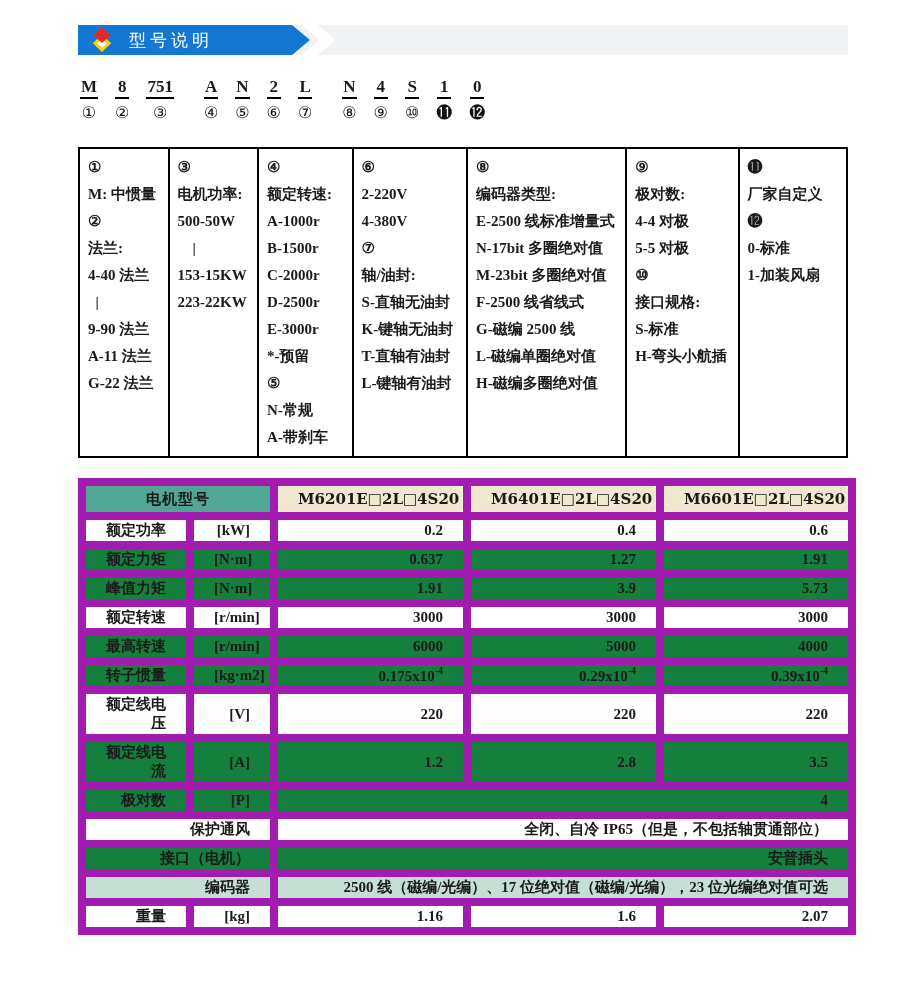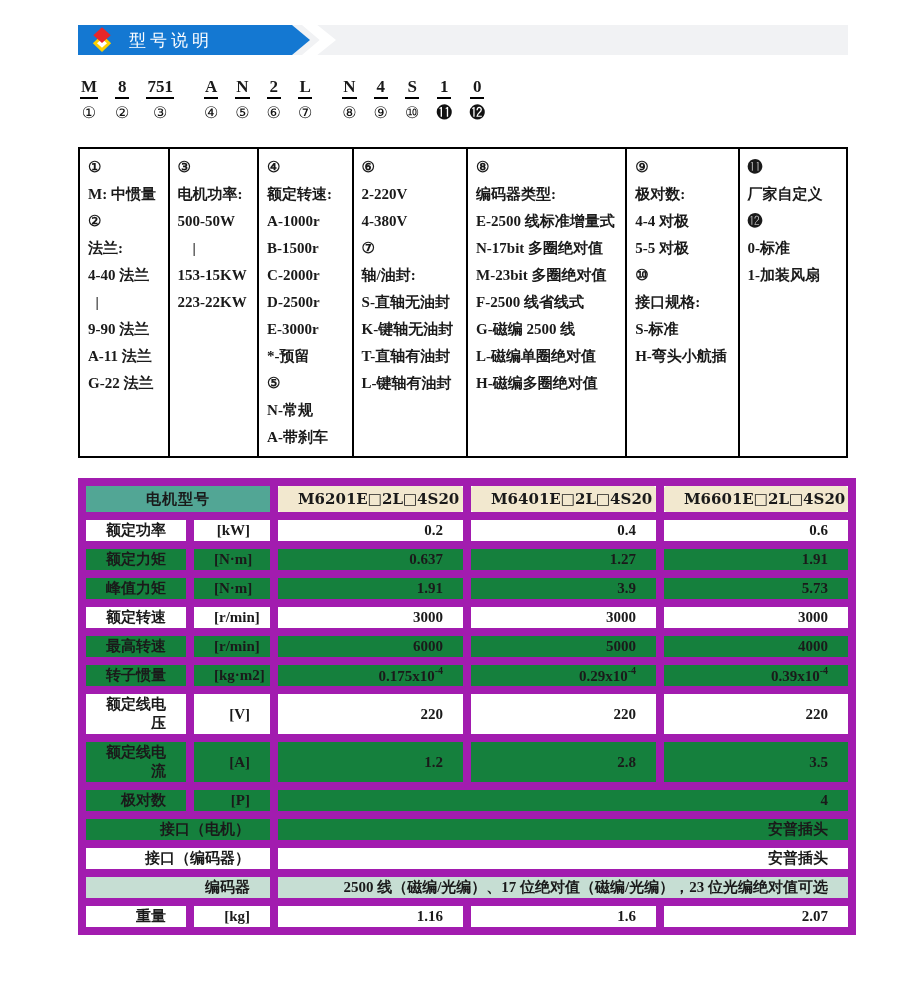--- a/index.html
+++ b/index.html
@@ -267,26 +267,26 @@
       <td class="cell-unit">[A]</td>
       <td class="cell-val">1.2</td>
       <td class="cell-val">2.8</td>
       <td class="cell-val">3.5</td>
     </tr>
     <tr class="bg-teal">
       <td class="cell-label">极对数</td>
       <td class="cell-unit">[P]</td>
       <td class="cell-val" colspan="3">4</td>
     </tr>
+    <tr class="bg-white">
+      <td class="cell-label" colspan="2">保护通风</td>
+      <td class="cell-val" colspan="3">全闭、自冷 IP65（但是，不包括轴贯通部位）</td>
+    </tr>
     <tr class="bg-teal">
       <td class="cell-label" colspan="2">接口（电机）</td>
-      <td class="cell-val" colspan="3">安普插头</td>
-    </tr>
-    <tr class="bg-white">
-      <td class="cell-label" colspan="2">接口（编码器）</td>
       <td class="cell-val" colspan="3">安普插头</td>
     </tr>
     <tr class="bg-teal-light">
       <td class="cell-label" colspan="2">编码器</td>
       <td class="cell-val" colspan="3">2500 线（磁编/光编）、17 位绝对值（磁编/光编），23 位光编绝对值可选</td>
     </tr>
     <tr class="bg-white">
       <td class="cell-label">重量</td>
       <td class="cell-unit">[kg]</td>
       <td class="cell-val">1.16</td>

